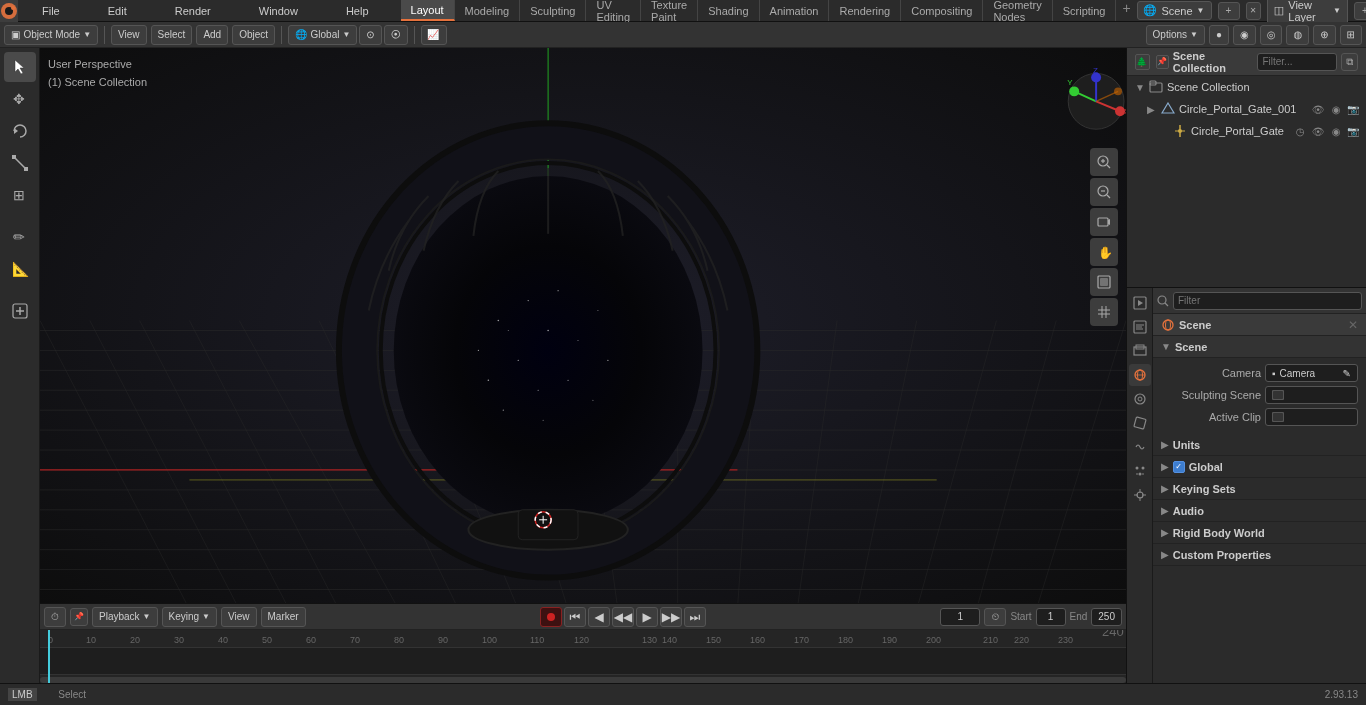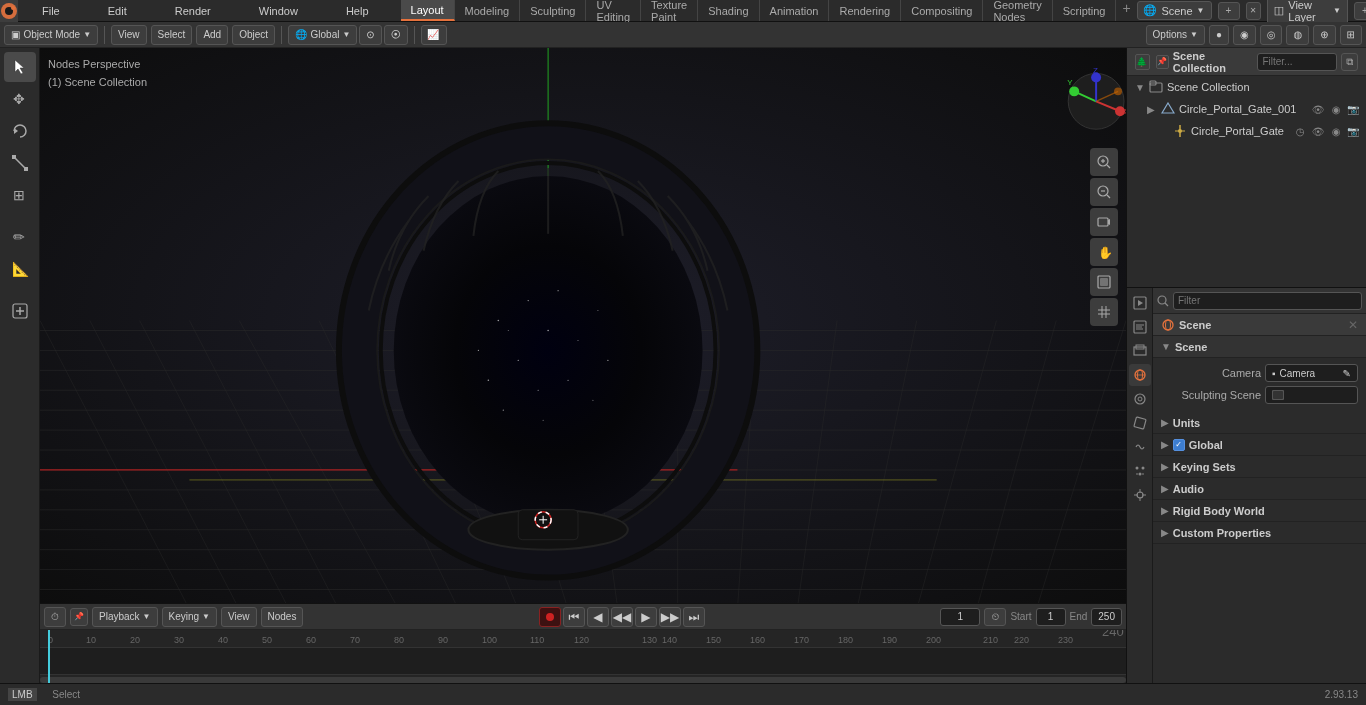--- a/index.html
+++ b/index.html
@@ -465,21 +465,21 @@
       flex-shrink: 0;
     }
     .status-item {
       font-size: 10px;
       color: #888;
     }
     .status-item span.key {
       background: #444;
       padding: 1px 4px;
       border-radius: 0;
-      margin-right: 13px;
+      margin-right: 19px;
       color: #ccc;
     }
     .status-right {
       margin-left: auto;
       color: #888;
       font-size: 10px;
     }
     .right-panel-props {
       flex: 1;
       overflow-y: auto;
@@ -800,21 +800,21 @@
         <g transform="translate(505, 480)">
           <circle cx="0" cy="0" r="8" fill="none" stroke="#cc2222" stroke-width="1.5"></circle>
           <circle cx="0" cy="0" r="8" fill="none" stroke="white" stroke-width="1.5" stroke-dasharray="4,4"></circle>
           <line x1="-4" y1="0" x2="4" y2="0" stroke="white" stroke-width="1"></line>
           <line x1="0" y1="-4" x2="0" y2="4" stroke="white" stroke-width="1"></line>
         </g>
       </svg>
 
       
       <div class="viewport-info">
-        <div style="font-size:11px;color:#aaa;">Nodes Perspective</div>
+        <div style="font-size:11px;color:#aaa;">User Perspective</div>
         <div style="font-size:11px;color:#aaa;">(1) Scene Collection</div>
       </div>
 
       
       <div class="viewport-controls">
         <div class="viewport-ctrl-btn" title="Zoom In">
           <svg width="14" height="14" viewBox="0 0 14 14">
               <circle cx="6" cy="6" r="5" fill="none" stroke="#aaa" stroke-width="1.2"></circle>
               <line x1="4" y1="6" x2="8" y2="6" stroke="#aaa" stroke-width="1.2"></line>
               <line x1="6" y1="4" x2="6" y2="8" stroke="#aaa" stroke-width="1.2"></line>
@@ -865,21 +865,21 @@
           <span style="font-size:8px;">▼</span>
         </div>
         <div class="toolbar-btn">
           <span>Keying</span>
           <span style="font-size:8px;">▼</span>
         </div>
         <div class="toolbar-btn">
           <span>View</span>
         </div>
         <div class="toolbar-btn">
-          <span>Nodes</span>
+          <span>Marker</span>
         </div>
 
         <div style="flex:1;display:flex;justify-content:center;align-items:center;gap:2px;">
           <div class="tl-btn" style="background:#3d1111;border-color:#882222;">
             <svg width="10" height="10">
                 <circle cx="5" cy="5" r="4" fill="#cc2222"></circle>
               </svg>
           </div>
           <div class="tl-btn">⏮</div>
           <div class="tl-btn">◀</div>
@@ -1097,20 +1097,29 @@
               <div class="props-row">
                 <span class="props-label">Sculpting Scene</span>
                 <div class="props-value props-dropdown" style="cursor:pointer;">
                   <svg width="12" height="10" viewBox="0 0 12 10">
                       <rect x="0" y="0" width="12" height="10" rx="1" fill="#555"></rect>
                       <rect x="1" y="1" width="10" height="8" rx="1" fill="#333"></rect>
                     </svg>
                 </div>
               </div>
 
+              <div class="props-row">
+                <span class="props-label">Active Clip</span>
+                <div class="props-value props-dropdown" style="cursor:pointer;">
+                  <svg width="12" height="10" viewBox="0 0 12 10">
+                      <rect x="0" y="0" width="12" height="10" rx="1" fill="#555"></rect>
+                      <rect x="1" y="1" width="10" height="8" rx="1" fill="#333"></rect>
+                    </svg>
+                </div>
+              </div>
             </div>
           </div>
 
           <div class="props-collapsed-item">
             <span class="props-section-arrow" style="color:#888;font-size:10px;">▶</span>
             <span style="font-size:11px;font-weight:600;color:#ccc;">Units</span>
           </div>
 
           <div class="props-collapsed-item">
             <span class="props-section-arrow" style="color:#888;font-size:10px;">▶</span>

